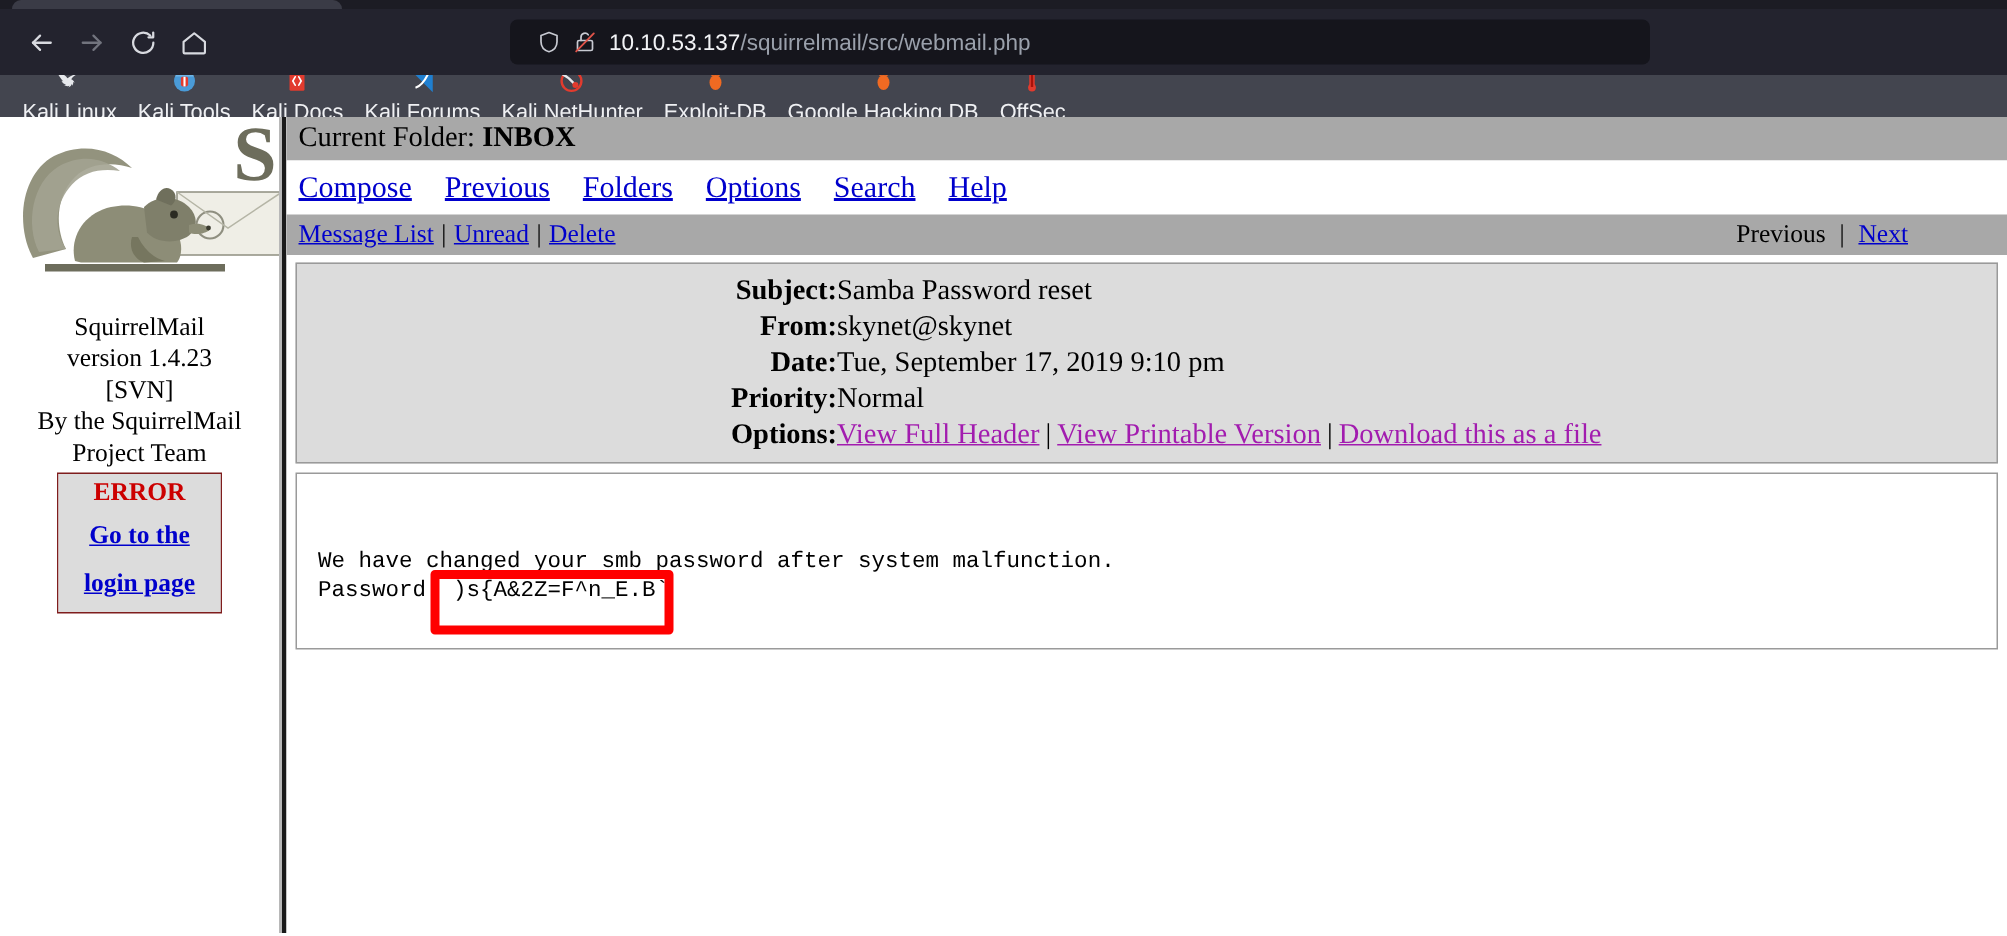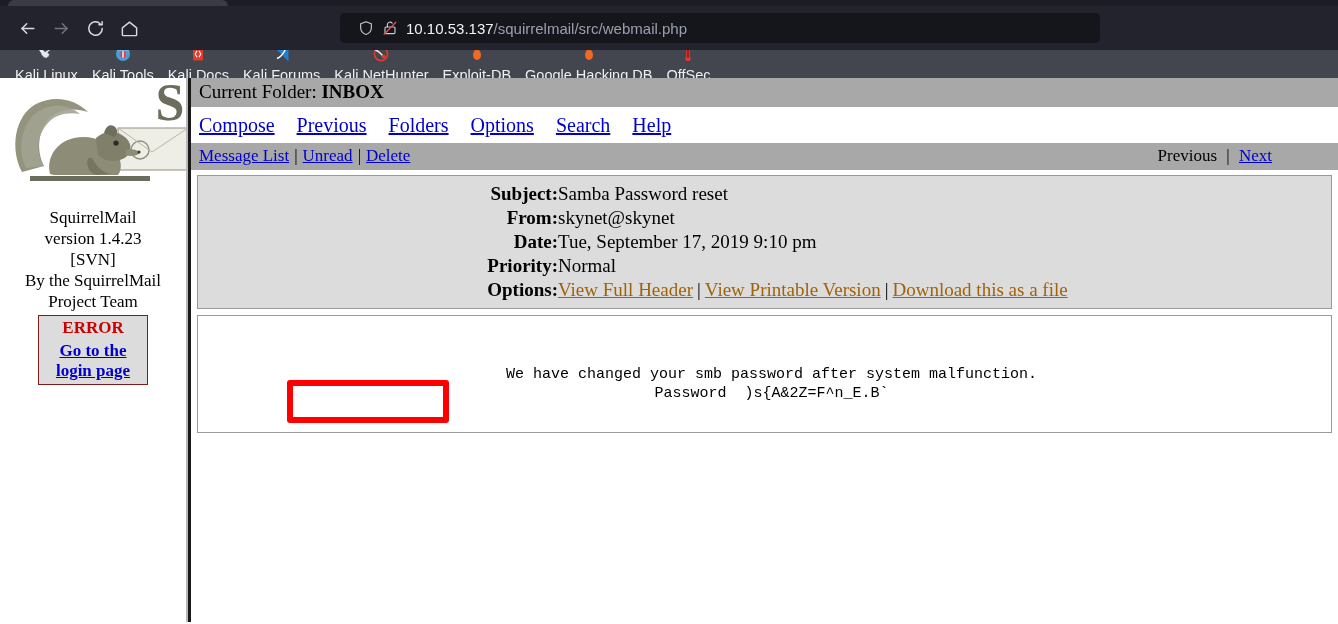--- a/index.html
+++ b/index.html
@@ -167,21 +167,21 @@
   }
   #error-link-row {
     background: #dcdcdc;
     text-align: center;
     padding: 1px 2px 3px 2px;
   }
   #error-link-row a {
     color: #0000cc;
     font-weight: bold;
     font-size: 17px;
-    line-height: 20px;
+    line-height: 32px;
     text-decoration: underline;
   }
 
   
   #right-frame {
     flex: 1 1 auto;
     background: #ffffff;
     overflow: hidden;
     position: relative;
   }
@@ -239,39 +239,38 @@
   table.hdr-table td { padding: 1px 0; vertical-align: baseline; }
   td.hdr-label {
     width: 360px;
     text-align: right;
     font-weight: bold;
     color: #000000;
     padding-right: 10px;
     white-space: nowrap;
   }
   td.hdr-value { color: #000000; white-space: nowrap; }
-  td.hdr-value a { color: #a16207; text-decoration: underline; }
+  td.hdr-value a { color: #a21caf; text-decoration: underline; }
   td.hdr-value .pipe { color: #000; padding: 0 4px; }
 
   #msg-body-panel {
     margin: 6px 6px 0 6px;
     background: #ffffff;
     border: 1px solid #9a9a9a;
     height: 118px;
     position: relative;
     padding: 14px 0 0 14px;
   }
   #msg-body-text {
     font-family: "Liberation Mono", monospace;
     font-size: 15px;
     line-height: 19px;
     color: #000000;
     white-space: pre;
     padding-top: 20px;
-    text-align: center;
   }
 
   
   #redbox-annotation {
     position: absolute;
     left: 89px;
     top: 64px;
     width: 162px;
     height: 43px;
     border: 6px solid #ff0000;

